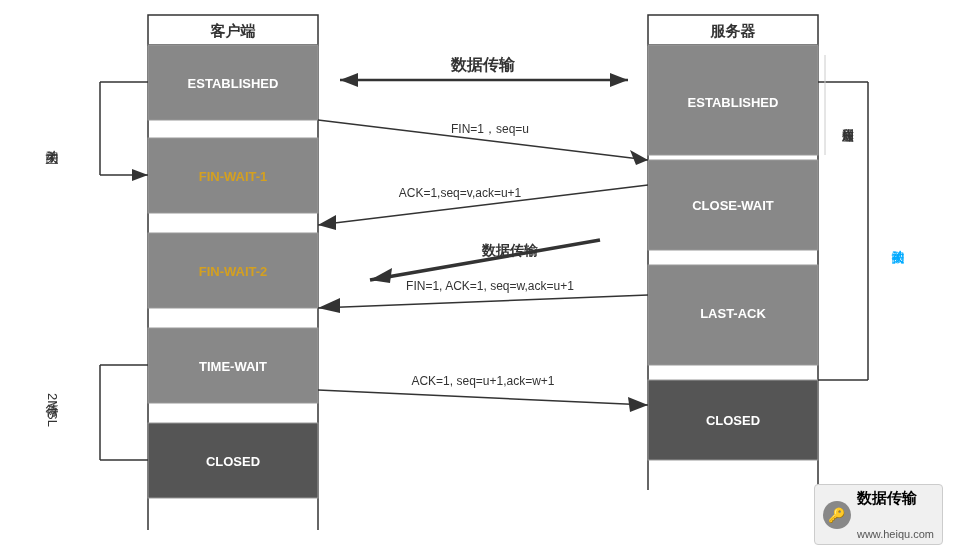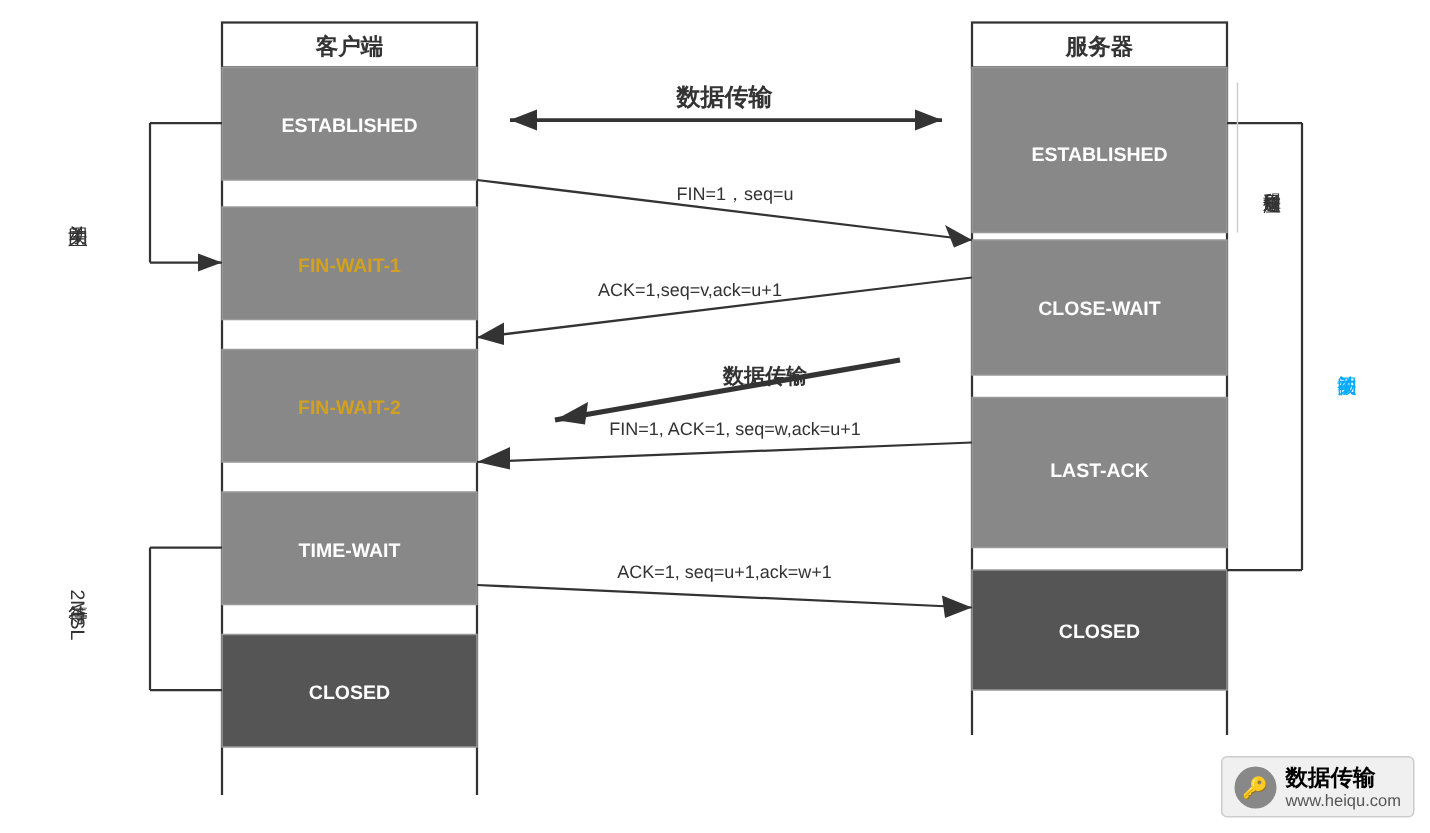--- a/index.html
+++ b/index.html
@@ -58,20 +58,21 @@
       flex-direction: column;
     }
     .watermark-text .site-name {
       font-size: 15px;
       font-weight: bold;
       color: #000;
     }
     .watermark-text .site-url {
       font-size: 11px;
       color: #555;
+      margin-top: 20px;
     }
   </style>
 </head>
 <body>
 
 <div class="diagram-container">
 
   <svg class="arrows">
 
     <rect x="148" y="15" width="170" height="30" fill="none" stroke="#333" stroke-width="1.5"></rect>

